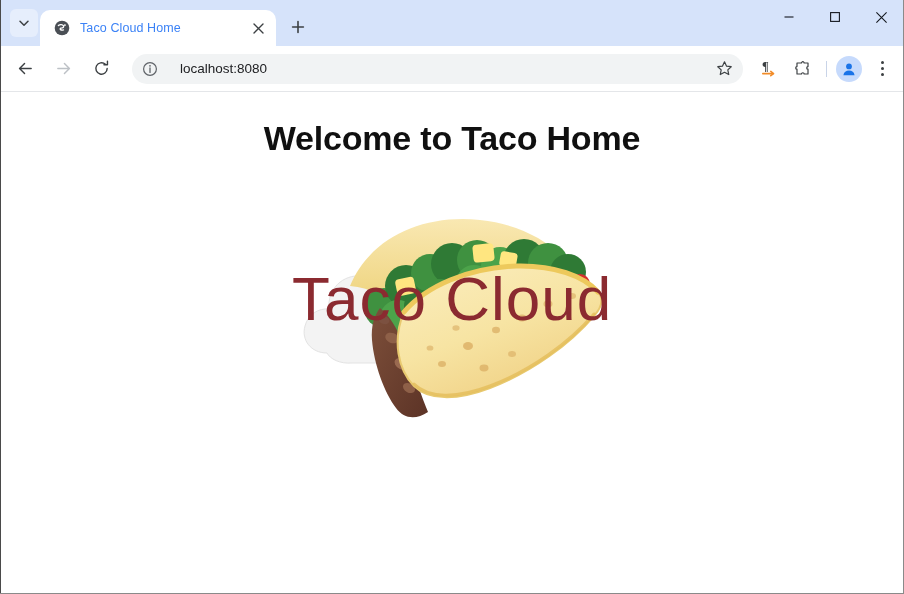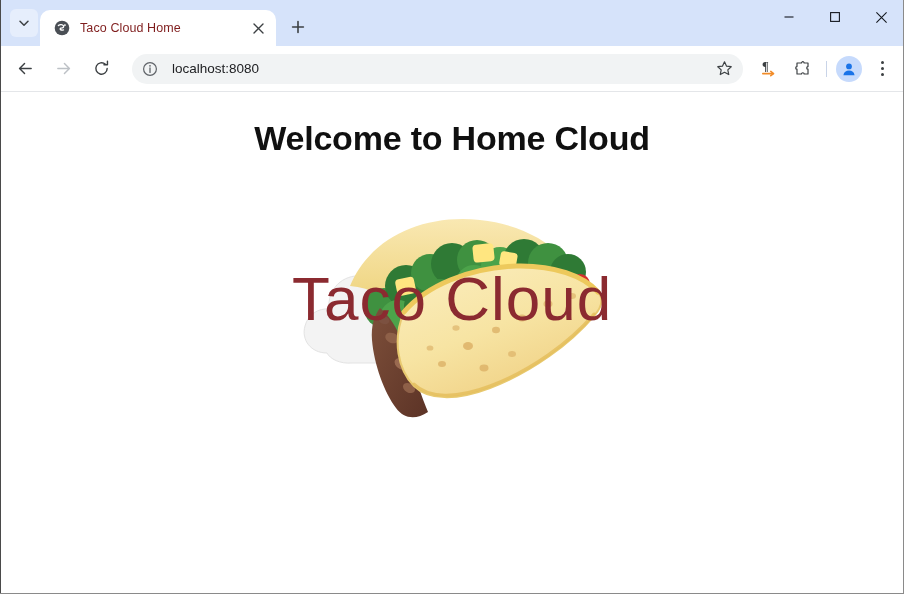--- a/index.html
+++ b/index.html
@@ -64,21 +64,21 @@
     flex: 0 0 16px;
     margin-right: 10px;
     display: flex;
     align-items: center;
     justify-content: center;
   }
 
   .tab-title {
     flex: 1 1 auto;
     font-size: 12.5px;
-    color: #7f1d1d;
+    color: #3b82f6;
     white-space: nowrap;
     overflow: hidden;
     text-overflow: ellipsis;
     letter-spacing: 0.1px;
   }
 
   .tab-close {
     width: 20px;
     height: 20px;
     flex: 0 0 20px;
@@ -145,20 +145,21 @@
     flex: 1 1 auto;
     height: 30px;
     background: #f1f3f4;
     border-radius: 15px;
     display: flex;
     align-items: center;
     margin: 0 6px 0 8px;
     padding: 0 4px 0 6px;
     cursor: text;
     min-width: 0;
+    gap: 8px;
   }
 
   .site-info-icon {
     width: 24px;
     height: 24px;
     flex: 0 0 24px;
     display: flex;
     align-items: center;
     justify-content: center;
     border-radius: 50%;
@@ -428,21 +429,21 @@
 
     <div class="menu-btn">
       <span class="menu-dot"></span>
       <span class="menu-dot"></span>
       <span class="menu-dot"></span>
     </div>
   </div>
 
   <div class="page-viewport">
 
-    <h1 class="page-heading">Welcome to Home Cloud</h1>
+    <h1 class="page-heading">Welcome to Taco Home</h1>
 
     <div class="logo-wrap">
       <svg class="logo-svg" viewBox="0 0 360 275">
         <defs>
           <linearGradient id="shellGrad" x1="0" y1="0" x2="0.6" y2="1">
             <stop offset="0%" stop-color="#fbeec0"></stop>
             <stop offset="55%" stop-color="#f7e4a3"></stop>
             <stop offset="100%" stop-color="#f0d185"></stop>
           </linearGradient>
           <linearGradient id="shellBack" x1="0" y1="0" x2="0" y2="1">

